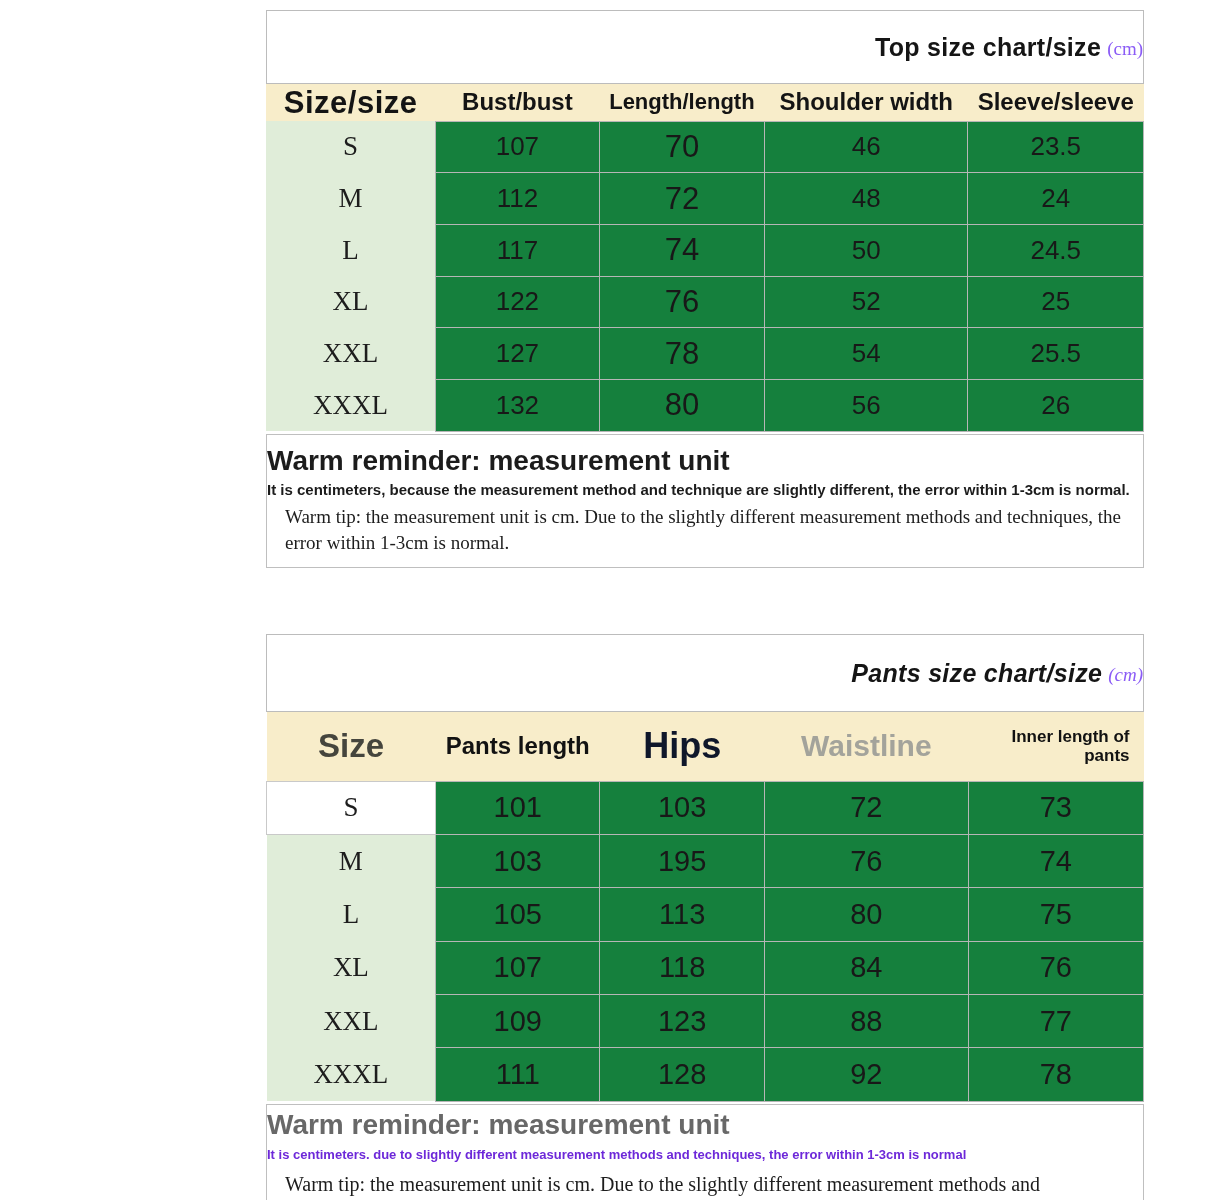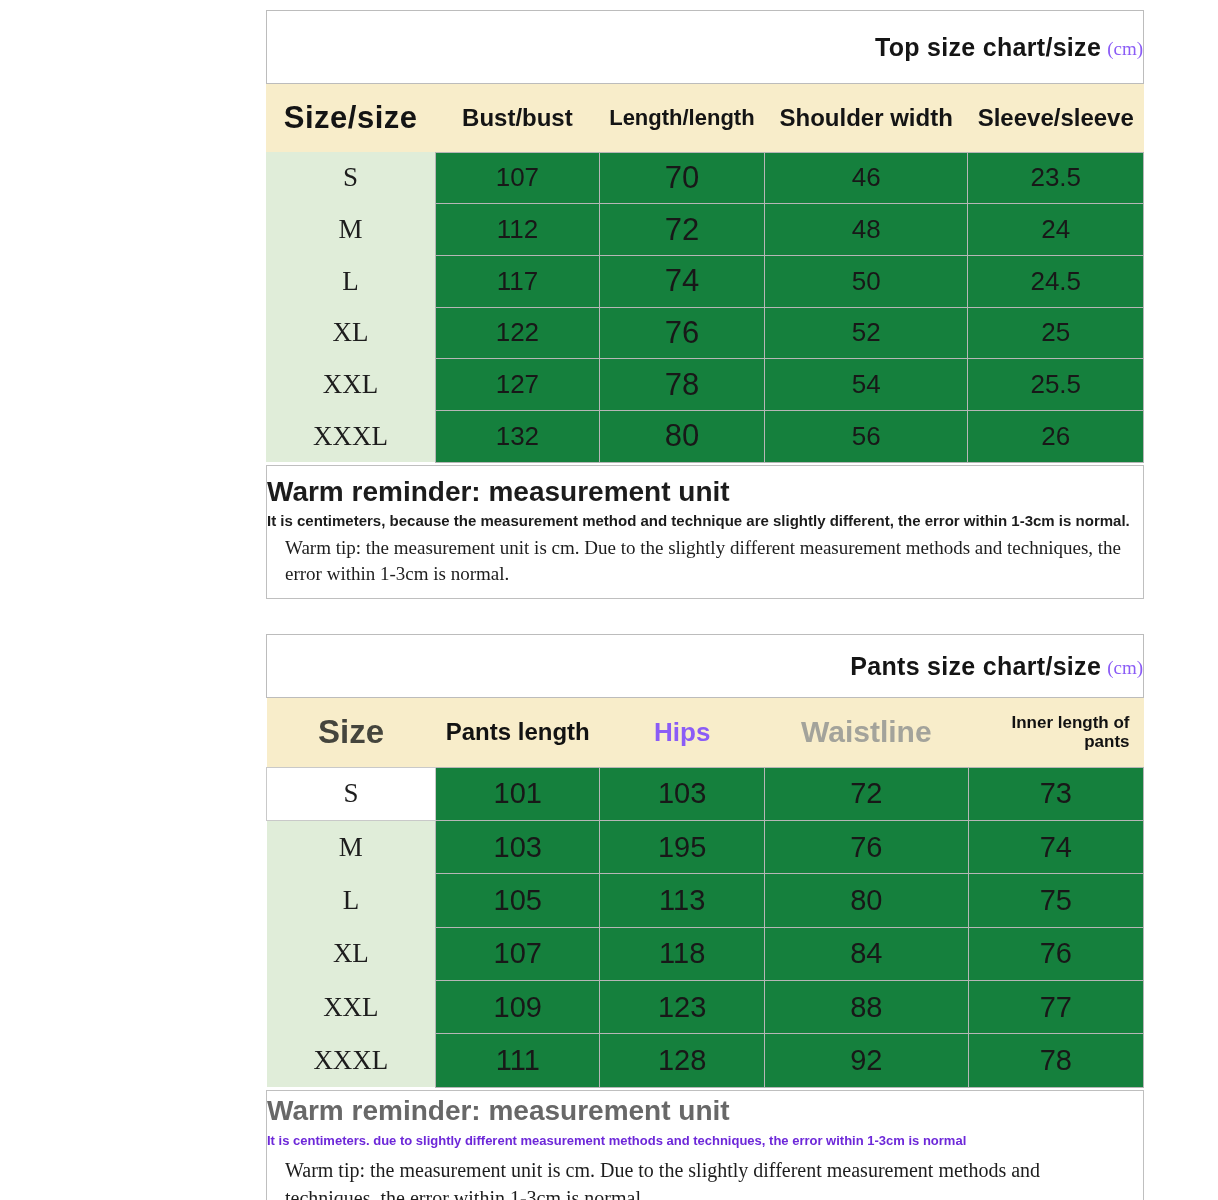--- a/index.html
+++ b/index.html
@@ -10,40 +10,40 @@
   }
   .card { position:absolute; left:266px; width:878px; }
   #top-card   { top:10px; }
   #pants-card { top:634px; }
 
   .title-box {
     background:#ffffff; border:1px solid #bcbcbc;
     display:flex; align-items:center; justify-content:flex-end; gap:6px;
   }
   #top-card .title-box   { height:74px; }
-  #pants-card .title-box { height:64px; }
+  #pants-card .title-box { height:78px;font-style:italic; }
   .title-text { font-size:25px; font-weight:bold; color:#151515; letter-spacing:.3px; }
   .unit-text  { font-family:"Liberation Serif", serif; font-size:19px; color:#8b5cf6; padding-top:4px; }
 
   table { width:100%; border-collapse:collapse; table-layout:fixed; }
   col.c1 { width:19.3%; } col.c2 { width:18.7%; } col.c3 { width:18.8%; }
   col.c4 { width:23.2%; } col.c5 { width:20.0%; }
 
   th {
     background:#f8edca; font-weight:bold; color:#141414;
     text-align:center; vertical-align:middle; border:none;
   }
-  #top-card th   { height:68px; font-size:24px; }
+  #top-card th   { height:37px; font-size:24px; }
   #pants-card th { height:69px; }
   #top-card th.h-size { font-size:31px; letter-spacing:.5px; }
   #top-card th.h-len  { font-size:22px; }
 
   #pants-card th.h-size  { font-size:33px; color:#45453d; }
   #pants-card th.h-plen  { font-size:24px; color:#121212; }
-  #pants-card th.h-hips  { font-size:26px; color:#8b5cf6; }
+  #pants-card th.h-hips  { font-size:36px; color:#0f172a; }
   #pants-card th.h-waist { font-size:30px; color:#a3a39b; }
   #pants-card th.h-inner { font-size:17px; color:#121212; text-align:right;
                            padding-right:14px; line-height:1.15; }
 
   td { text-align:center; vertical-align:middle; }
   #top-card tbody td   { height:51.7px; }
   #pants-card tbody td { height:53.4px; }
 
   td.size-cell {
     background:#e0edd9; border:none;

